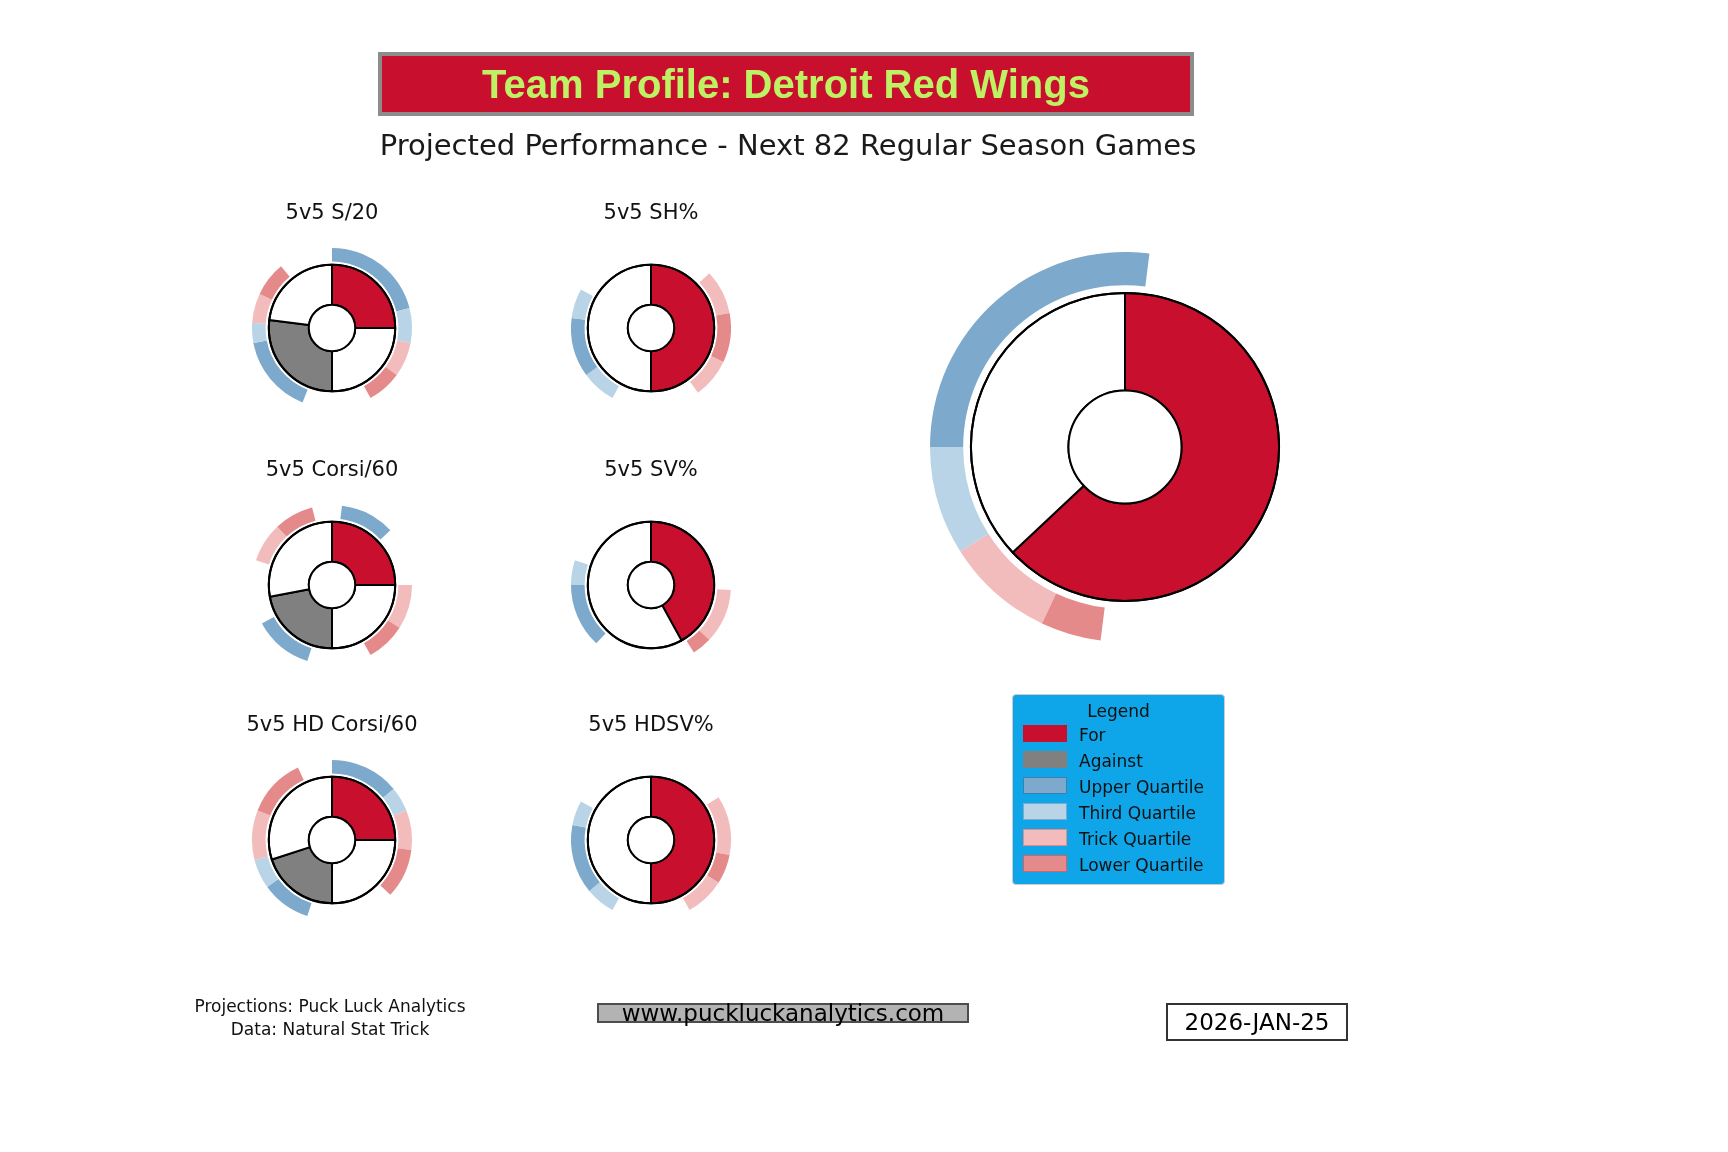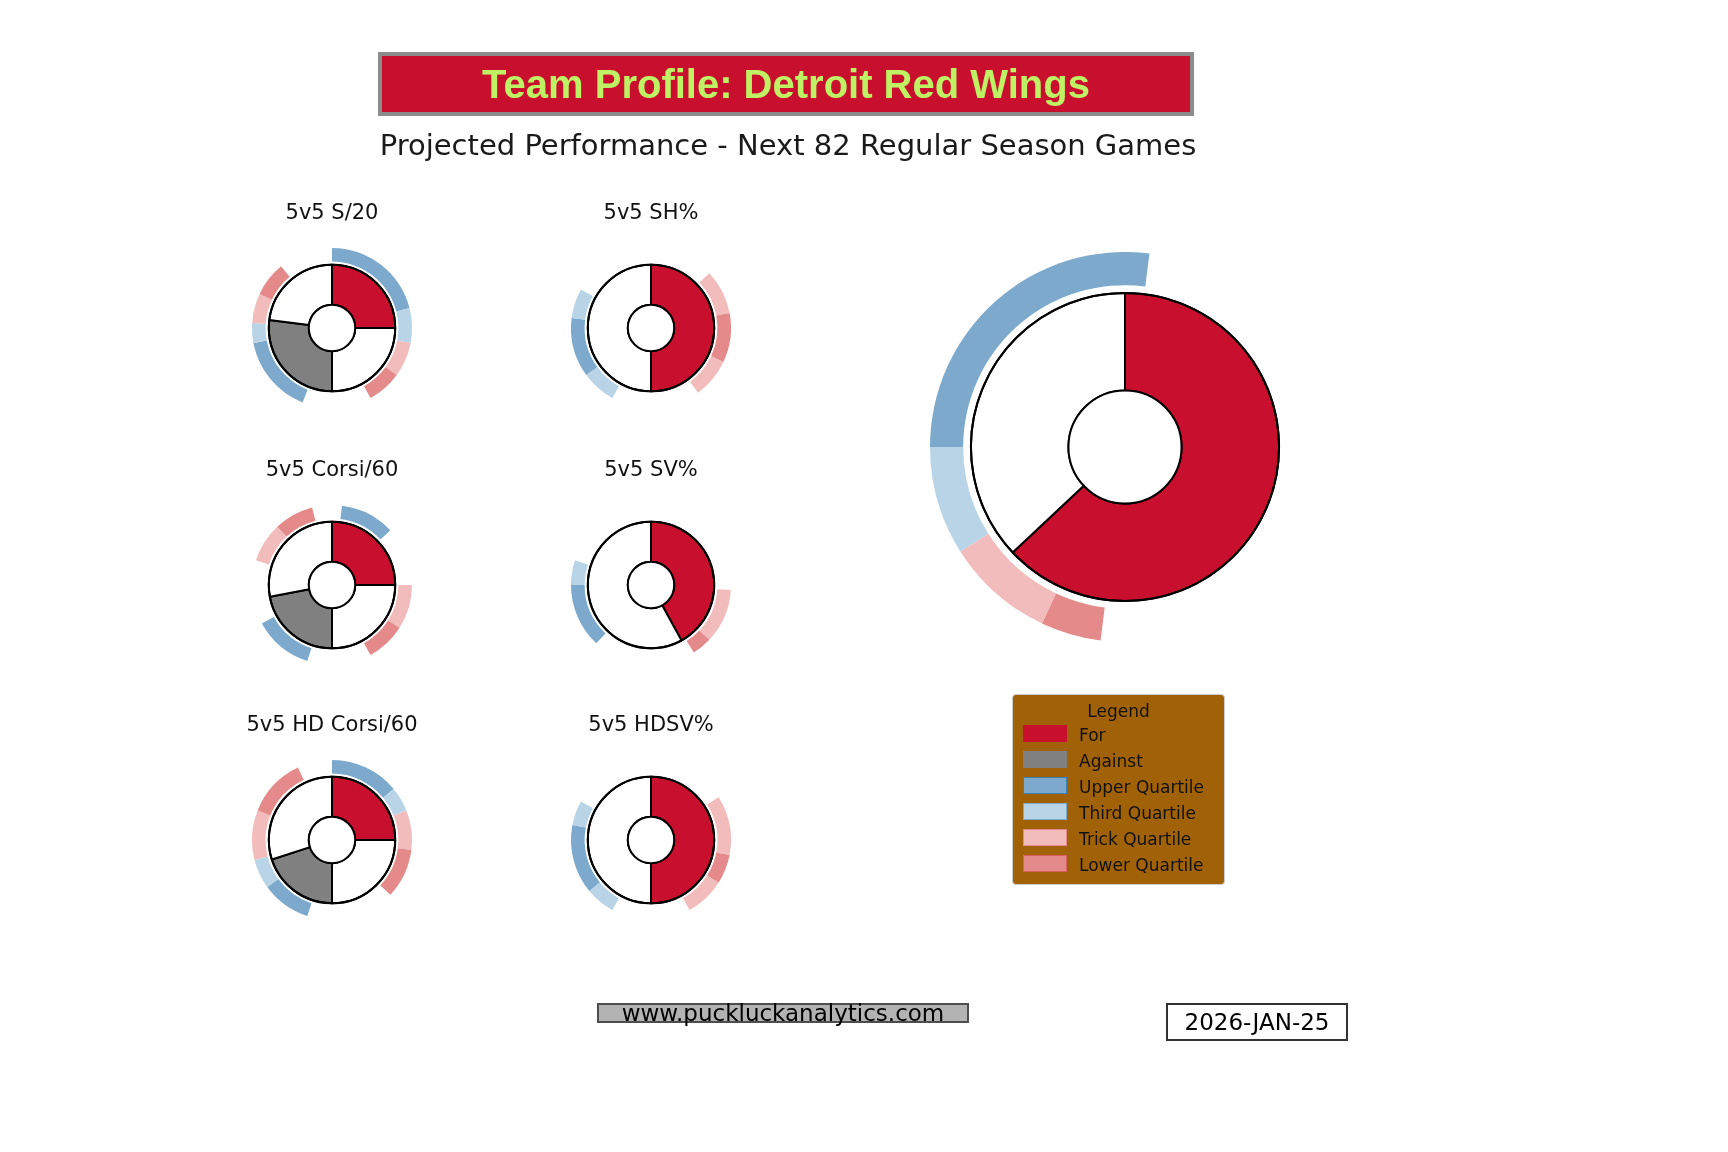--- a/index.html
+++ b/index.html
@@ -94,21 +94,21 @@
     height: 390px;
   }
 
   
   #legend-box {
     position: absolute;
     left: 1012px;
     top: 694px;
     width: 213px;
     height: 191px;
-    background: #a16207;
+    background: #0ea5e9;
     border: 1px solid #cccccc;
     border-radius: 4px;
     box-sizing: border-box;
     padding: 6px 10px 6px 10px;
   }
   #legend-title {
     text-align: center;
     font-size: 17px;
     color: #111111;
     margin-bottom: 4px;
@@ -345,19 +345,21 @@
         <span class="legend-label">Trick Quartile</span>
       </div>
       <div class="legend-row">
         <span class="legend-swatch" style="background: rgb(229, 138, 138); border: 1px solid rgb(217, 96, 96);"></span>
         <span class="legend-label">Lower Quartile</span>
       </div>
     </div>
 </div>
 
 <div id="footer-credits">
+  <div>Projections: Puck Luck Analytics</div>
+  <div>Data: Natural Stat Trick</div>
 </div>
 <div id="footer-site">
   <span id="footer-site-text">www.puckluckanalytics.com</span>
 </div>
 <div id="footer-date">
   <span id="footer-date-text">2026-JAN-25</span>
 </div>
 
 </body></html>

